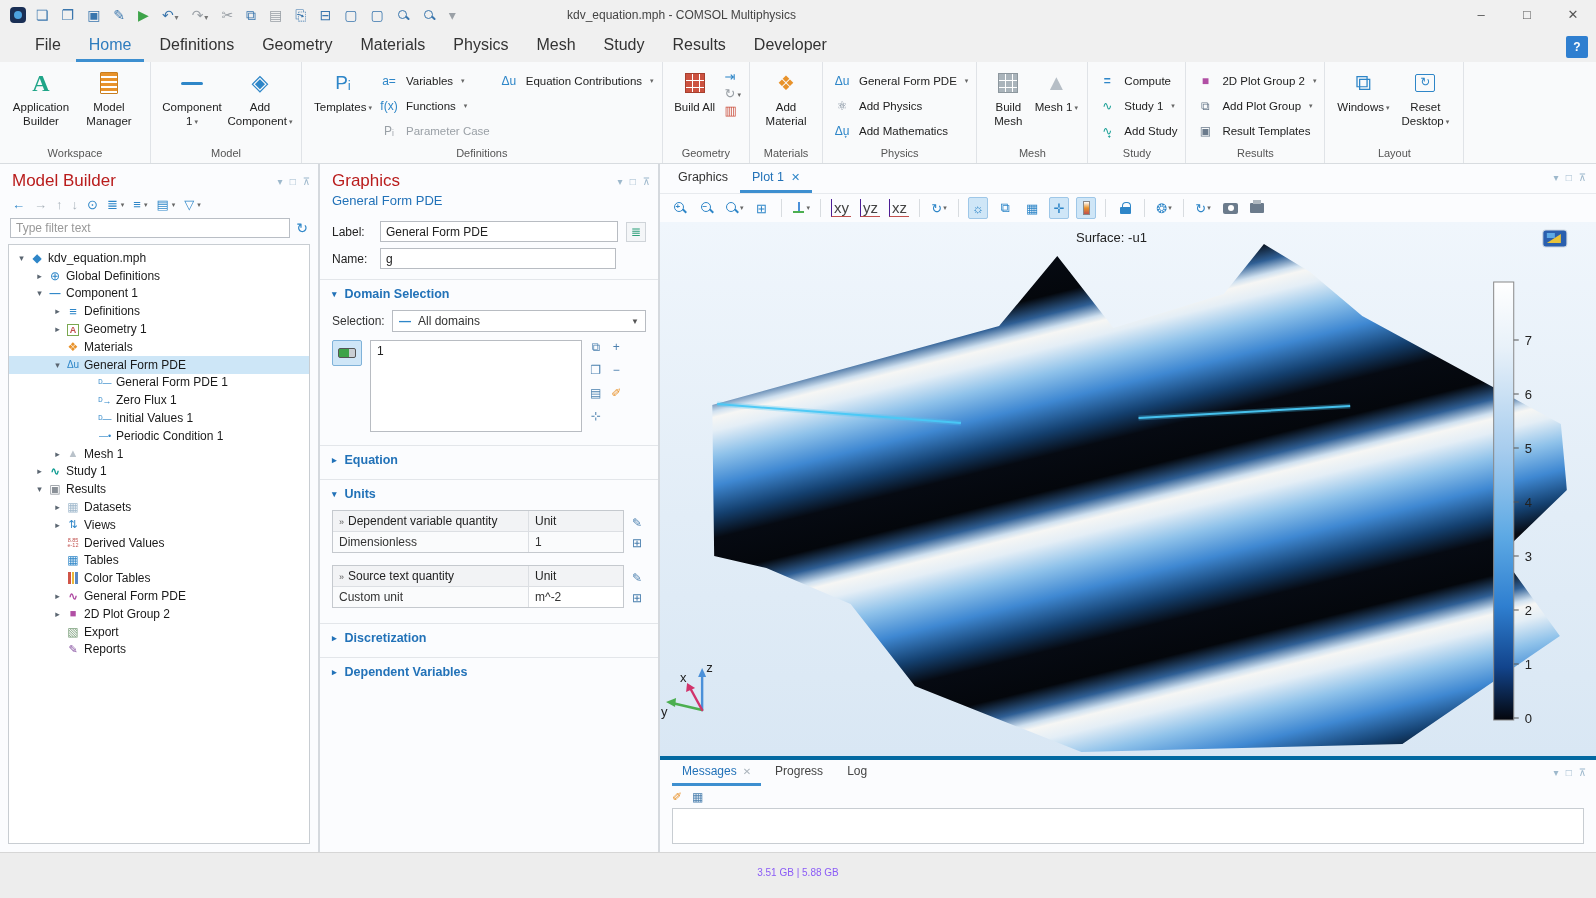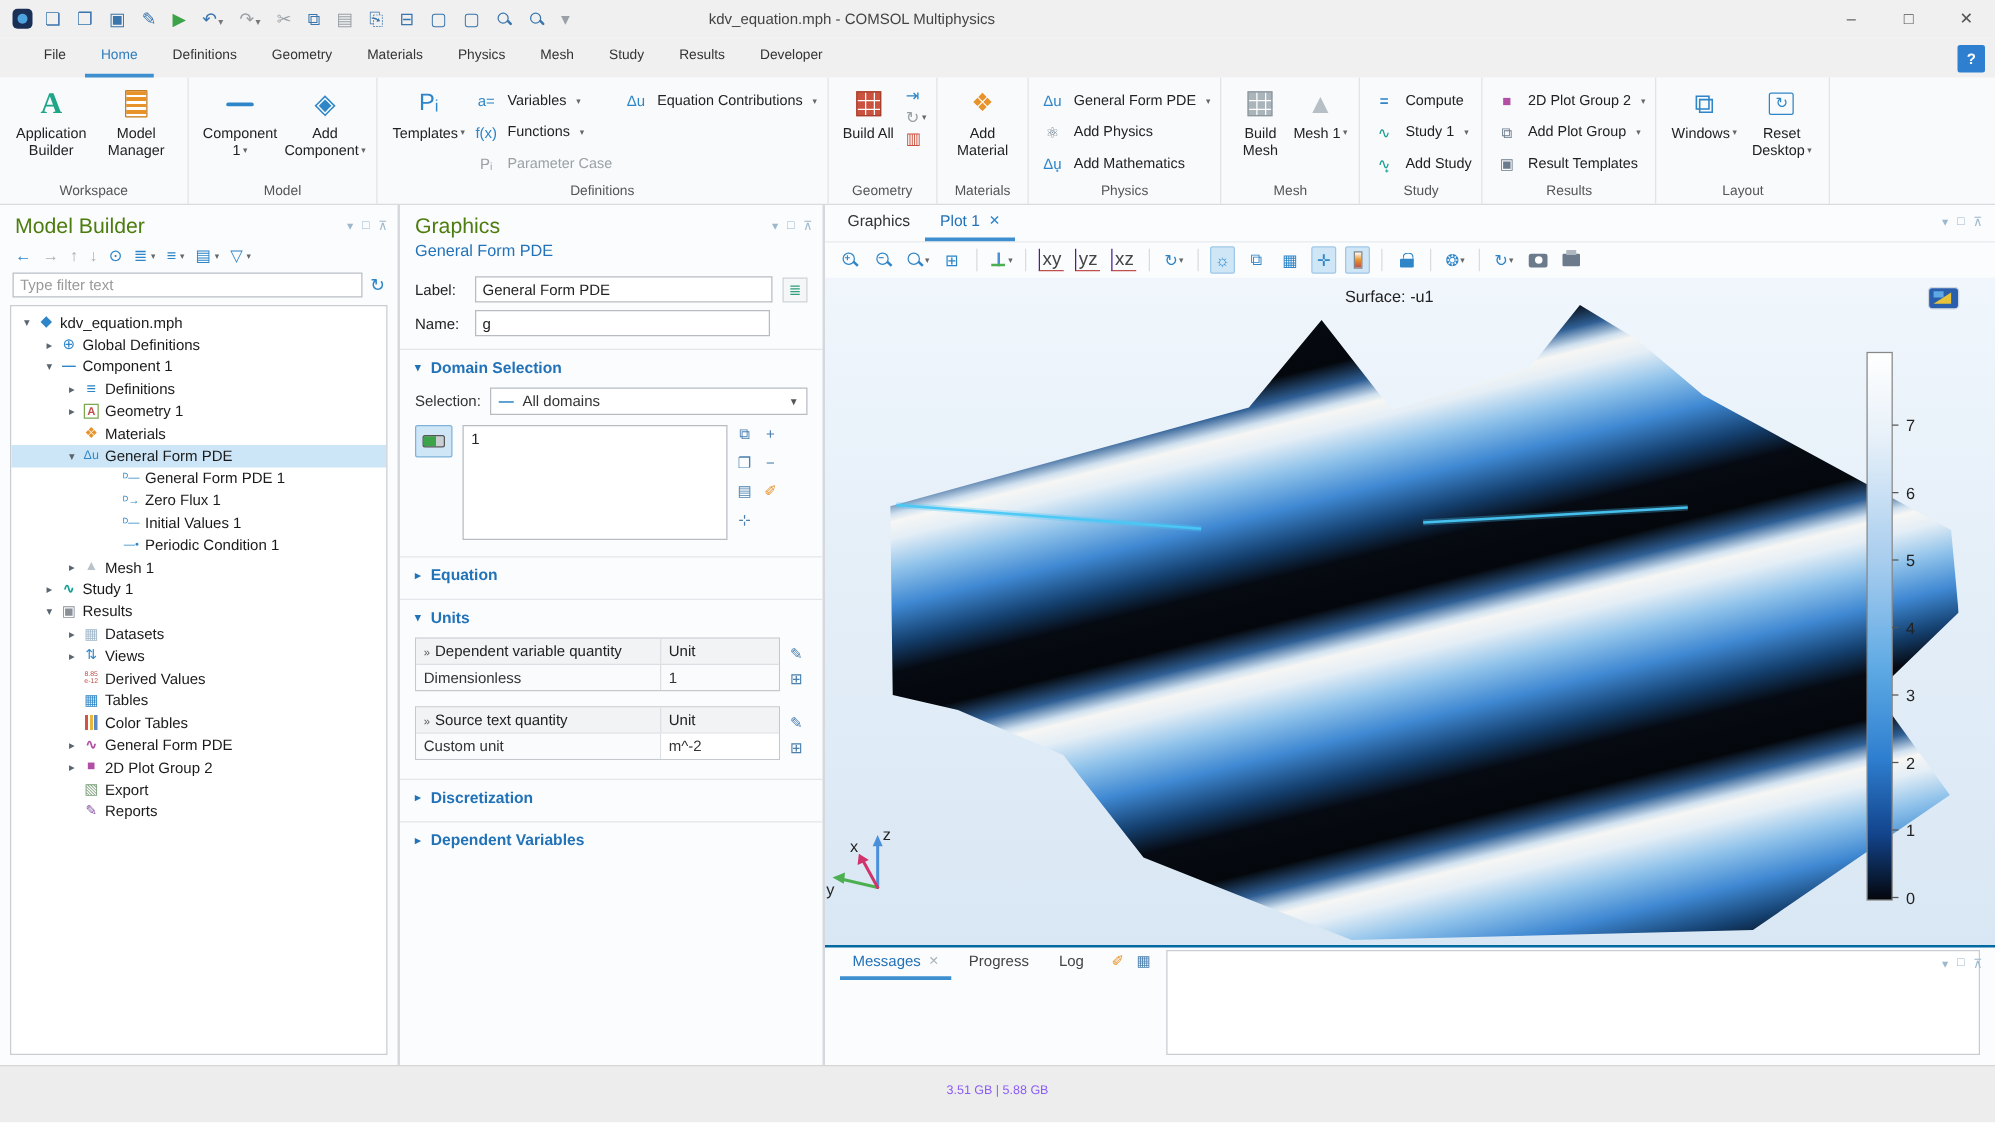--- a/index.html
+++ b/index.html
@@ -18,21 +18,21 @@
   .qi .mini{font-size:8px;color:#777;margin-left:1px}
   .mag{display:inline-block;width:13px;height:13px;position:relative}
   .mag::before{content:"";position:absolute;left:1px;top:1px;width:7px;height:7px;border:1.5px solid #3a76ad;border-radius:50%}
   .mag::after{content:"";position:absolute;left:8px;top:8px;width:5px;height:2px;background:#3a76ad;transform:rotate(45deg);border-radius:1px}
   .win-title{position:absolute;left:567px;top:0;height:30px;line-height:30px;color:#444;font-size:12px}
   .win-controls{margin-left:auto;display:flex;height:30px}
   .wc{width:46px;text-align:center;line-height:30px;color:#555;font-size:13px}
 
   
   .menubar{height:32px;background:#f0f0f0;display:flex;align-items:stretch;padding-left:22px;flex:0 0 auto;position:relative;gap:2px}
-  .mtab{padding:0 13px;line-height:29px;color:#333;font-size:11px;border-bottom:3px solid transparent;cursor:default}
+  .mtab{padding:0 13px;line-height:29px;color:#333;font-size:16px;border-bottom:3px solid transparent;cursor:default}
   .mtab-active{color:#2e7cbe;border-bottom-color:#3d8fd0}
   .help-btn{position:absolute;right:8px;top:4px;width:22px;height:22px;background:#2f7fd0;color:#fff;text-align:center;line-height:22px;font-weight:bold;border-radius:2px}
 
   
   .ribbon{height:102px;background:#f9fafb;border-bottom:1px solid #d8dce0;display:flex;flex:0 0 auto}
   .rgroup{display:flex;flex-direction:column;border-right:1px solid #e0e3e7;padding:0 2px}
   .rg-content{flex:1;display:flex;align-items:flex-start;padding:6px 6px 0 6px;gap:2px}
   .rg-label{text-align:center;font-size:11px;color:#555;padding:1px 4px 4px}
   .rbig{width:66px;display:flex;flex-direction:column;align-items:center;text-align:center;font-size:11.5px;color:#222;line-height:1.2;cursor:default}
   .rbig .ric{height:30px;display:flex;align-items:center;justify-content:center;margin-bottom:3px}
@@ -64,21 +64,21 @@
   .gicol{display:flex;flex-direction:column;gap:4px;padding:2px 0 0 4px}
   .gico{font-size:13px;line-height:1;color:#cc5240}
   .gico.gray{color:#9aa0a6}
 
   
   .main{flex:1;display:flex;min-height:0}
   .panel{background:#fbfcfe;display:flex;flex-direction:column;min-height:0}
   .panel.mb{width:320px;border-right:2px solid #d5d9de}
   .panel.set{width:340px;border-right:2px solid #d5d9de}
   .phead{display:flex;align-items:center;padding:7px 8px 0 12px}
-  .ptitle{color:#4d7c0f;font-size:17px}
+  .ptitle{color:#b91c1c;font-size:17px}
   .hicons{margin-left:auto;display:flex;gap:7px;color:#9db8cc;font-size:10px}
   .mtb{display:flex;align-items:center;gap:9px;padding:6px 10px 4px 12px;color:#2e86c8;font-size:13px}
   .mtb .tbtn{display:flex;align-items:center;gap:1px}
   .mtb .gray{color:#a9b2ba}
   .filter-row{display:flex;align-items:center;padding:2px 10px 4px 10px;gap:6px}
   .filter-input{flex:1;height:20px;border:1px solid #b9bec5;background:#fff;font-size:12px;padding:0 5px;color:#333;font-family:"Liberation Sans",sans-serif}
   .filter-input::placeholder{color:#999}
   .refresh{color:#2e86c8;font-size:14px}
 
   
@@ -173,21 +173,21 @@
   .lockicon::after{content:"";position:absolute;left:0;top:5px;width:11px;height:7px;background:#2e86c8;border-radius:1px}
   .camicon{display:inline-block;width:15px;height:11px;background:#6b7b8c;border-radius:2px;position:relative}
   .camicon::after{content:"";position:absolute;left:5px;top:2.5px;width:6px;height:6px;border-radius:50%;background:#fff}
   .prnicon{display:inline-block;width:14px;height:10px;background:#6b7b8c;border-radius:1px;position:relative}
   .prnicon::before{content:"";position:absolute;left:3px;top:-3px;width:8px;height:4px;background:#aeb7bf}
   .legicon{display:inline-block;width:7px;height:14px;border:1px solid #888;background:linear-gradient(#fff,#e8922a,#c0504d)}
   .canvas{flex:1;min-height:0;position:relative}
   .canvas svg{display:block;width:100%;height:100%}
 
   
-  .messages{flex:0 0 96px;border-top:2px solid #0369a1;display:flex;flex-direction:row;position:relative;background:#fbfcfe}
+  .messages{flex:0 0 96px;border-top:4px solid #0369a1;display:flex;flex-direction:column;position:relative;background:#fbfcfe}
   .msgtabs{height:26px;display:flex;align-items:stretch;padding-left:12px;gap:4px}
   .msgtab{padding:0 10px;line-height:23px;color:#444;font-size:12px;border-bottom:3px solid transparent;display:flex;align-items:center;gap:6px}
   .msgtab.active{color:#2272b8;border-bottom-color:#3d8fd0}
   .msgtab .x{color:#aab3bb;font-size:10px}
   .msgtb{display:flex;gap:10px;padding:4px 0 2px 12px;font-size:12px}
   .msgbox{flex:1;margin:2px 12px 8px 12px;background:#fff;border:1px solid #c8cdd2}
   .messages .hicons{position:absolute;right:10px;top:7px}
 
   
   .statusbar{height:46px;background:#ededed;border-top:1px solid #d6d6d6;display:flex;justify-content:center;flex:0 0 auto}

